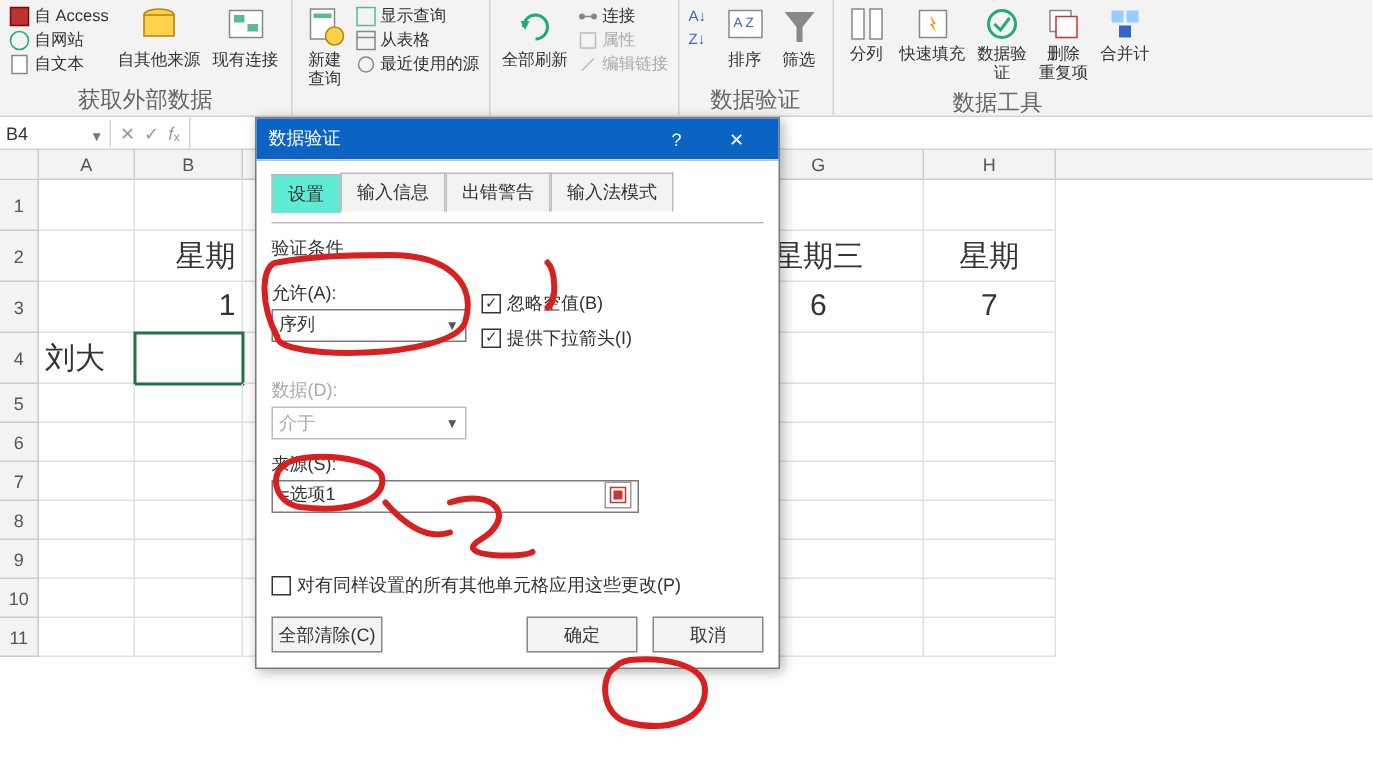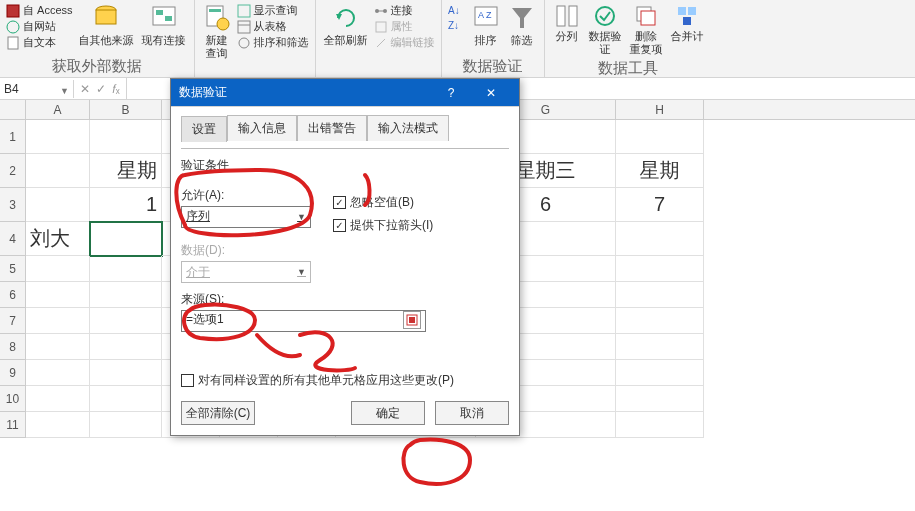--- a/index.html
+++ b/index.html
@@ -46,26 +46,26 @@
 
 .dialog { position: absolute; left: 170px; top: 78px; width: 350px; background: #fff; border: 1px solid #7a7a7a; box-shadow: 2px 2px 8px rgba(0,0,0,.3); }
 .dlg-title { background: #fff; color:#000; height: 28px; display:flex; align-items:center; padding: 0 8px; border-bottom:1px solid #d4d4d4; font-size:12px; background:#0b63c4; color:#fff; }
 .dlg-title .spacer { flex:1; }
 .dlg-title .tbtn { width: 40px; height: 28px; display:flex; align-items:center; justify-content:center; color:#fff; }
 .dlg-title .help::before { content:"?"; }
 .dlg-title .close::before { content:"✕"; }
 .dlg-body { padding: 8px 10px 10px 10px; font-size: 12px; }
 .tabs { display:flex; gap:0; margin-bottom:8px; }
 .tab { padding: 4px 10px; border:1px solid #bbb; border-bottom:none; background:#f3f3f3; font-size:12px; }
-.tab.active { background:#e5e5e5; position:relative; top:1px; }
+.tab.active { background:#5eead4; position:relative; top:1px; }
 .tabstrip-border { border-bottom:1px solid #bbb; margin-top:-1px; margin-bottom:8px; }
 .section-label { margin: 4px 0 6px 0; }
-.formrow { display:flex; align-items:center; gap:22px; margin-bottom:8px; }
+.formrow { display:flex; align-items:center; gap:10px; margin-bottom:18px; }
 .formcol { display:flex; flex-direction:column; gap:2px; }
-.select { width: 130px; height: 22px; border:1px solid #7a7a7a; background:#fff; display:flex; align-items:center; justify-content:space-between; padding:0 4px;text-decoration:underline; }
+.select { width: 130px; height: 22px; border:1px solid #7a7a7a; background:#fff; display:flex; align-items:center; justify-content:space-between; padding:0 4px; }
 .select .arr { font-size:9px; color:#555; }
 .select.disabled { color:#aaa; border-color:#bbb; }
 .chk { display:flex; align-items:center; gap:4px; }
 .chk .box { width:13px; height:13px; border:1px solid #333; display:flex; align-items:center; justify-content:center; font-size:10px; line-height:1; }
 .textbox { width: 245px; height:22px; border:1px solid #7a7a7a; padding:0 4px; display:flex; justify-content:space-between; }
 .refbtn { width:18px; height:18px; border:1px solid #999; display:flex; align-items:center; justify-content:center; }
 .dlg-buttons { display:flex; justify-content:flex-end; gap:10px; margin-top: 12px; }
 .btn { min-width: 74px; height: 24px; border:1px solid #888; background:#f3f3f3; display:flex; align-items:center; justify-content:center; font-size:12px; }
 .btn.left { margin-right:auto; }
 
@@ -140,21 +140,21 @@
             <svg width="14" height="14">
               <rect x="1" y="1" width="12" height="12" fill="none" stroke="#888"></rect>
               <line x1="1" y1="5" x2="13" y2="5" stroke="#888"></line>
             </svg>
             <span>从表格</span>
           </div>
         <div class="small-item">
             <svg width="14" height="14">
               <circle cx="7" cy="7" r="5" fill="none" stroke="#888"></circle>
             </svg>
-            <span>排序和筛选</span>
+            <span>最近使用的源</span>
           </div>
       </div>
     </div>
     <div class="ribbon-group-label">&nbsp;</div>
   </div>
 
   <div class="ribbon-group">
     <div class="ribbon-group-body">
       <div class="rbtn">
         <svg width="28" height="28">
@@ -221,20 +221,27 @@
   </div>
 
   <div class="ribbon-group" style="border-right:none">
     <div class="ribbon-group-body">
       <div class="rbtn">
           <svg width="24" height="24">
             <rect x="2" y="2" width="8" height="20" fill="#fff" stroke="#888"></rect>
             <rect x="14" y="2" width="8" height="20" fill="#fff" stroke="#888"></rect>
           </svg>
           <span>分列</span>
+        </div>
+      <div class="rbtn">
+          <svg width="24" height="24">
+            <rect x="3" y="3" width="18" height="18" fill="#fff" stroke="#888"></rect>
+            <polygon points="10,6 14,12 10,12 14,18" fill="#f90"></polygon>
+          </svg>
+          <span>快速填充</span>
         </div>
       <div class="rbtn">
           <svg width="24" height="24">
             <circle cx="12" cy="12" r="9" fill="none" stroke="#2a7" stroke-width="2"></circle>
             <path d="M7 12 L11 16 L17 8" fill="none" stroke="#2a7" stroke-width="2"></path>
           </svg>
           <span style="white-space:pre">数据验
 证</span>
         </div>
       <div class="rbtn">

